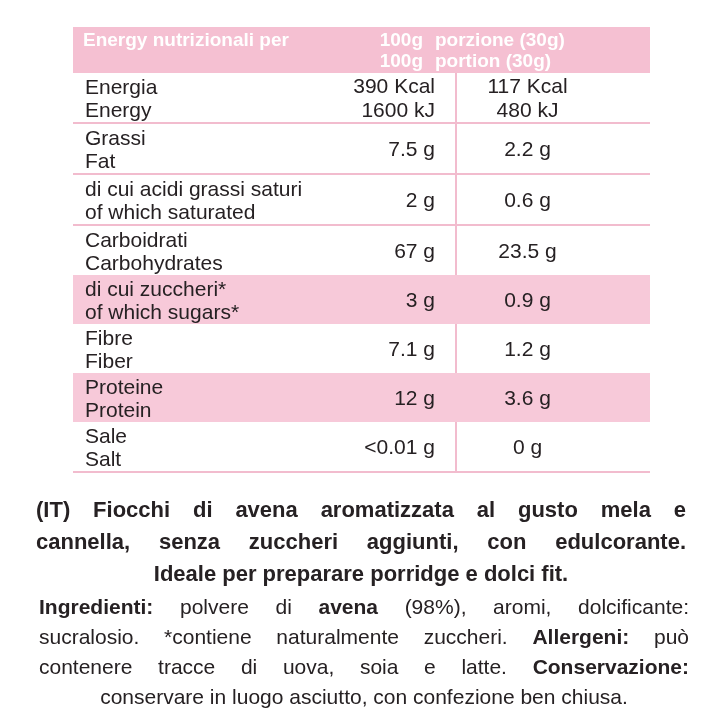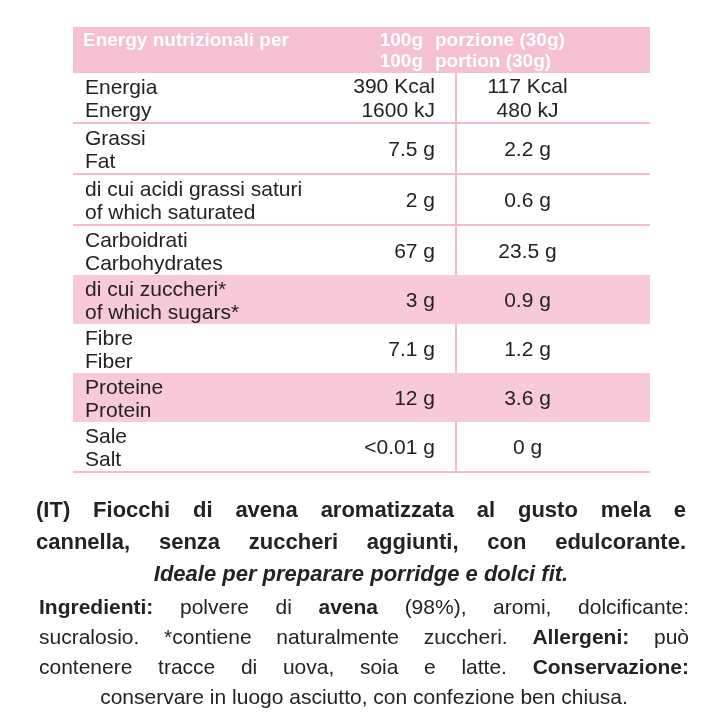--- a/index.html
+++ b/index.html
@@ -63,21 +63,21 @@
     left:36px;right:34px;
     top:494px;
     font-weight:bold;
     font-size:22px;
   }
   .desc .line{
     line-height:32px;
     text-align:justify;
     text-align-last:justify;
   }
-  .desc .line.center{text-align:right;text-align-last:center;font-style:italic;}
+  .desc .line.center{text-align:right;text-align-last:center;}
   .ingr{
     position:absolute;
     left:39px;right:31px;
     top:592px;
     font-size:21px;
   }
   .ingr .line{
     line-height:30px;
     text-align:justify;
     text-align-last:justify;

